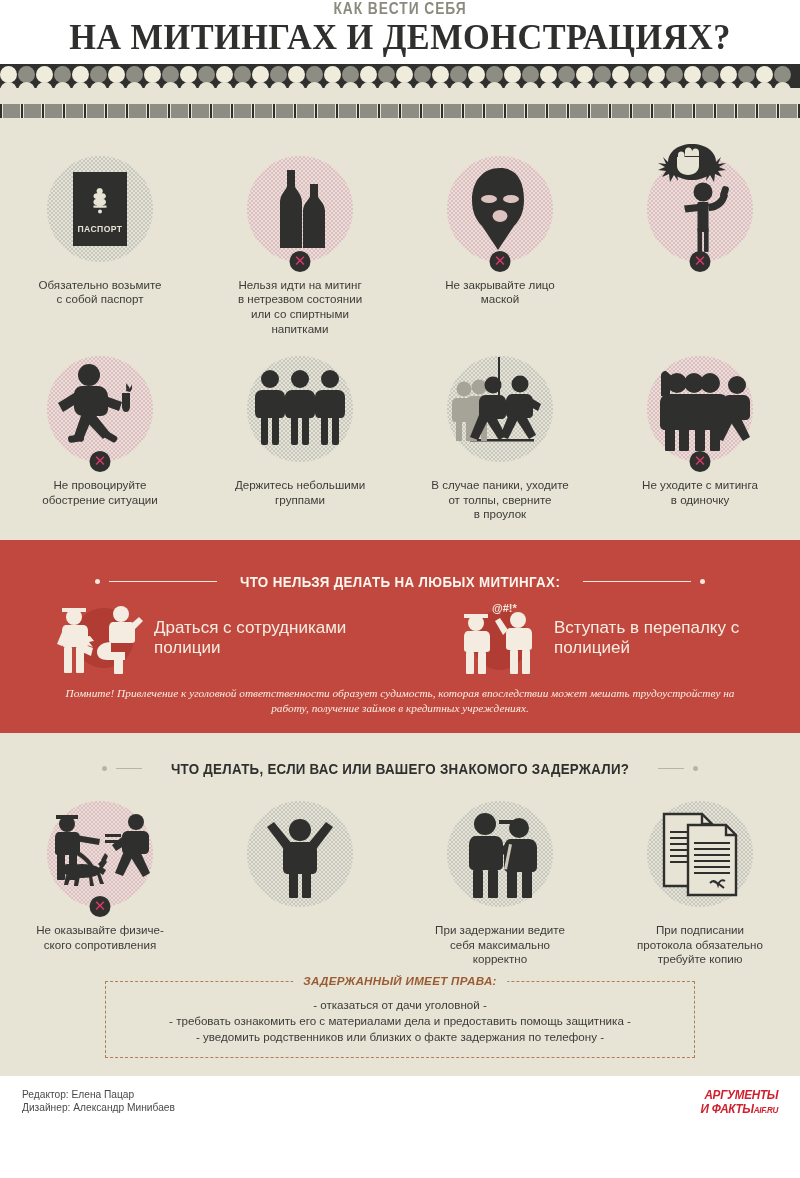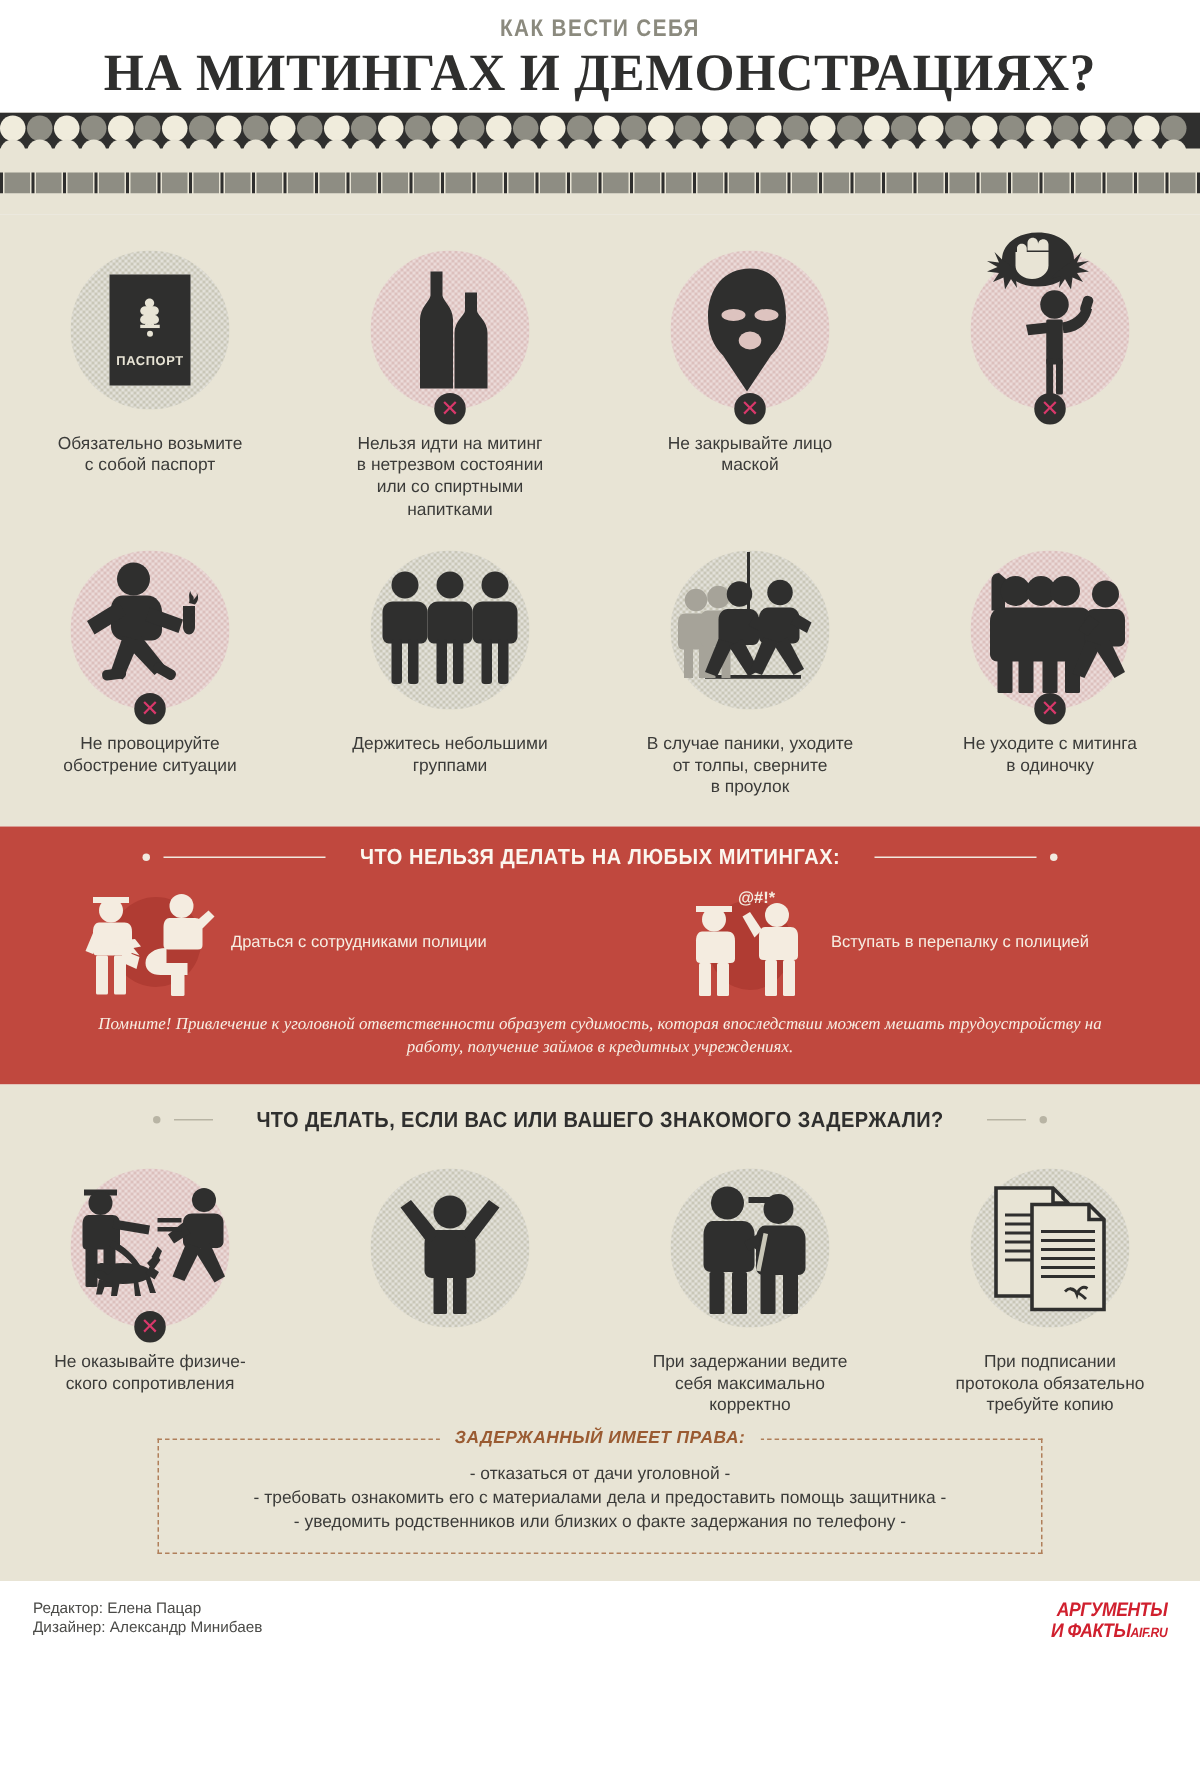--- a/index.html
+++ b/index.html
@@ -6,21 +6,21 @@
   * { box-sizing: border-box; margin:0; padding:0; }
   html,body { background:#ffffff; }
   body {
     width:800px; height:1178px; position:relative; overflow:hidden;
     font-family:"Liberation Sans", sans-serif;
     background:#ffffff;
   }
   .page { width:800px; height:1178px; position:relative; background:#ffffff; }
 
   
-  .header { padding-top:11px; text-align:center; background:#ffffff; }
+  .header { text-align:center; background:#ffffff; }
   .kicker {
     font-family:"Liberation Sans", sans-serif;
     font-weight:bold; font-size:16px; letter-spacing:1.1px;
     color:#8b8a7e; text-transform:uppercase;
     transform:scaleX(.86); transform-origin:center;
   }
   .title {
     font-family:"Liberation Serif", serif;
     font-weight:bold; font-size:35px; letter-spacing:.5px;
     color:#2f2f2e; margin-top:2px; line-height:1.05;
@@ -86,40 +86,40 @@
 
   .caption {
     margin-top:10px; width:190px; text-align:center;
     font-size:11.6px; line-height:14.6px; color:#3b3b39;
     font-family:"Liberation Sans", sans-serif;
   }
 
   
   .redblock { width:800px; background:#c0483e; padding:13px 0 17px; }
   .rule-head { display:flex; align-items:center; justify-content:center;
-               gap:9px; margin-bottom:4px; }
+               gap:9px; margin-bottom:4px;margin-top:21px; }
   .rule-head .dot { width:5px; height:5px; border-radius:50%; background:#f2e9df; flex:0 0 auto; }
   .rule-head .line { height:1px; background:#f2e9df; flex:0 0 auto; }
   .red-title {
     color:#fbf6ee; font-weight:bold; font-size:14.5px; letter-spacing:.4px;
     white-space:nowrap; transform:scaleX(.92); transform-origin:center;
     font-family:"Liberation Sans", sans-serif;
   }
   .red-rows { display:flex; width:800px; padding:6px 0 0; }
   .red-item { flex:1 1 50%; display:flex; align-items:center; gap:6px; padding-left:52px; }
-  .red-label { color:#f7eee3; font-size:11px; font-family:"Liberation Sans", sans-serif; }
+  .red-label { color:#f7eee3; font-size:17px; font-family:"Liberation Sans", sans-serif; }
   .note {
     margin:10px auto 0; width:680px; text-align:center;
     color:#f8efe4; font-style:italic; font-size:11.3px; line-height:15px;
     font-family:"Liberation Serif", serif;
   }
 
   
   .sec-head { display:flex; align-items:center; justify-content:center;
-              gap:9px; padding-top:16px; }
+              gap:9px; padding-top:28px; }
   .sec-head .dot { width:5px; height:5px; border-radius:50%; background:#b8b4a4; flex:0 0 auto; }
   .sec-head .line { height:1px; background:#b8b4a4; flex:0 0 auto; }
   .sec-title {
     color:#2f2f2e; font-weight:bold; font-size:14.5px; letter-spacing:.3px;
     white-space:nowrap; transform:scaleX(.92); transform-origin:center;
     font-family:"Liberation Sans", sans-serif;
   }
 
   
   .rights { width:590px; margin:14px auto 0; position:relative;

